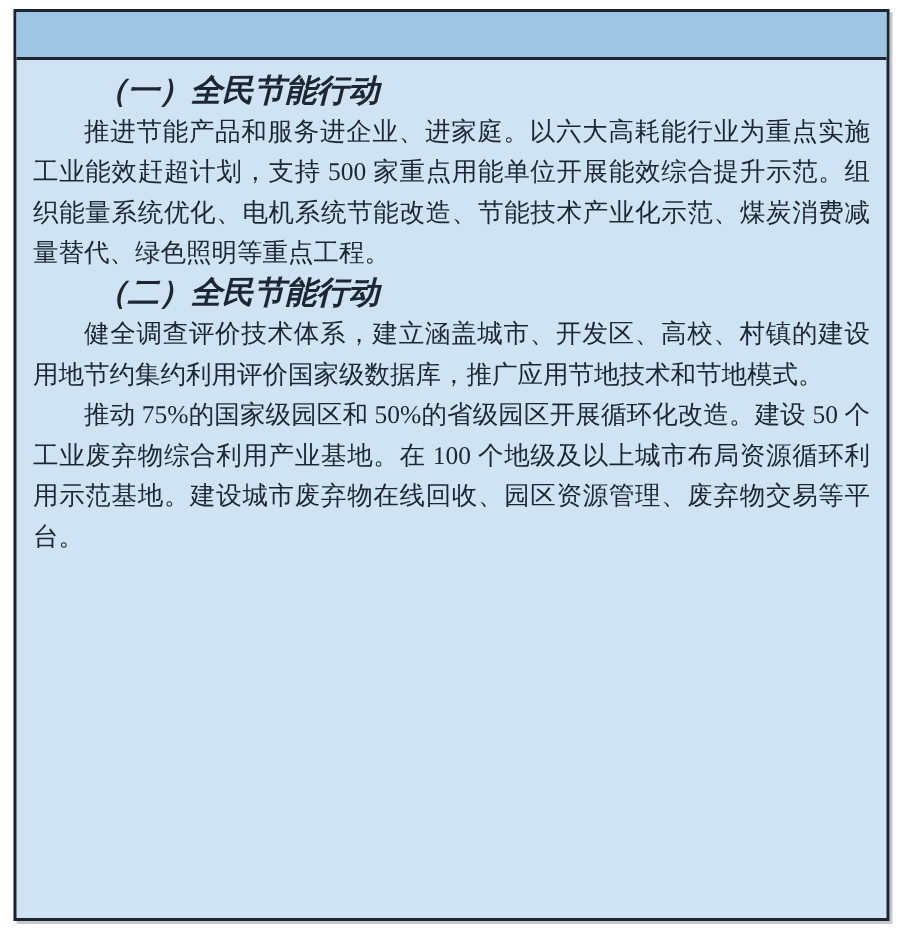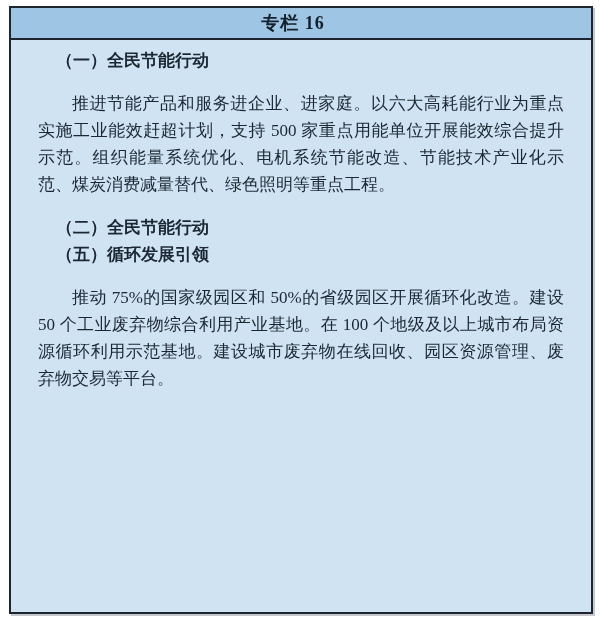--- a/index.html
+++ b/index.html
@@ -45,39 +45,39 @@
     padding: 7px 11px 0 11px;
     font-size: 17px;
     line-height: 27px;
     color: #1c2733;
     text-align: justify;
   }
   .sec-heading {
     font-weight: bold;
     text-indent: 2em;
     margin: 0;
-    font-size: 17px;
+    font-size: 21px;
     line-height: 27px;
+    font-style: italic;
   }
   .sec-para {
-    margin: 16px;
+    margin: 0;
     text-indent: 2em;
   }
 </style>
 </head>
 <body>
 
 <div class="box">
   <div class="box-header">
-    <span class="box-label">专栏 16</span>
   </div>
   <div class="box-body">
     <div class="sec-heading">（一）全民节能行动</div>
     <p class="sec-para">推进节能产品和服务进企业、进家庭。以六大高耗能行业为重点实施工业能效赶超计划，支持 500 家重点用能单位开展能效综合提升示范。组织能量系统优化、电机系统节能改造、节能技术产业化示范、煤炭消费减量替代、绿色照明等重点工程。</p>
 
     <div class="sec-heading">（二）全民节能行动</div>
 
+    <p class="sec-para">健全调查评价技术体系，建立涵盖城市、开发区、高校、村镇的建设用地节约集约利用评价国家级数据库，推广应用节地技术和节地模式。</p>
 
 
-    <div class="sec-heading">（五）循环发展引领</div>
     <p class="sec-para">推动 75%的国家级园区和 50%的省级园区开展循环化改造。建设 50 个工业废弃物综合利用产业基地。在 100 个地级及以上城市布局资源循环利用示范基地。建设城市废弃物在线回收、园区资源管理、废弃物交易等平台。</p>
   </div>
 </div>
 
 </body></html>

